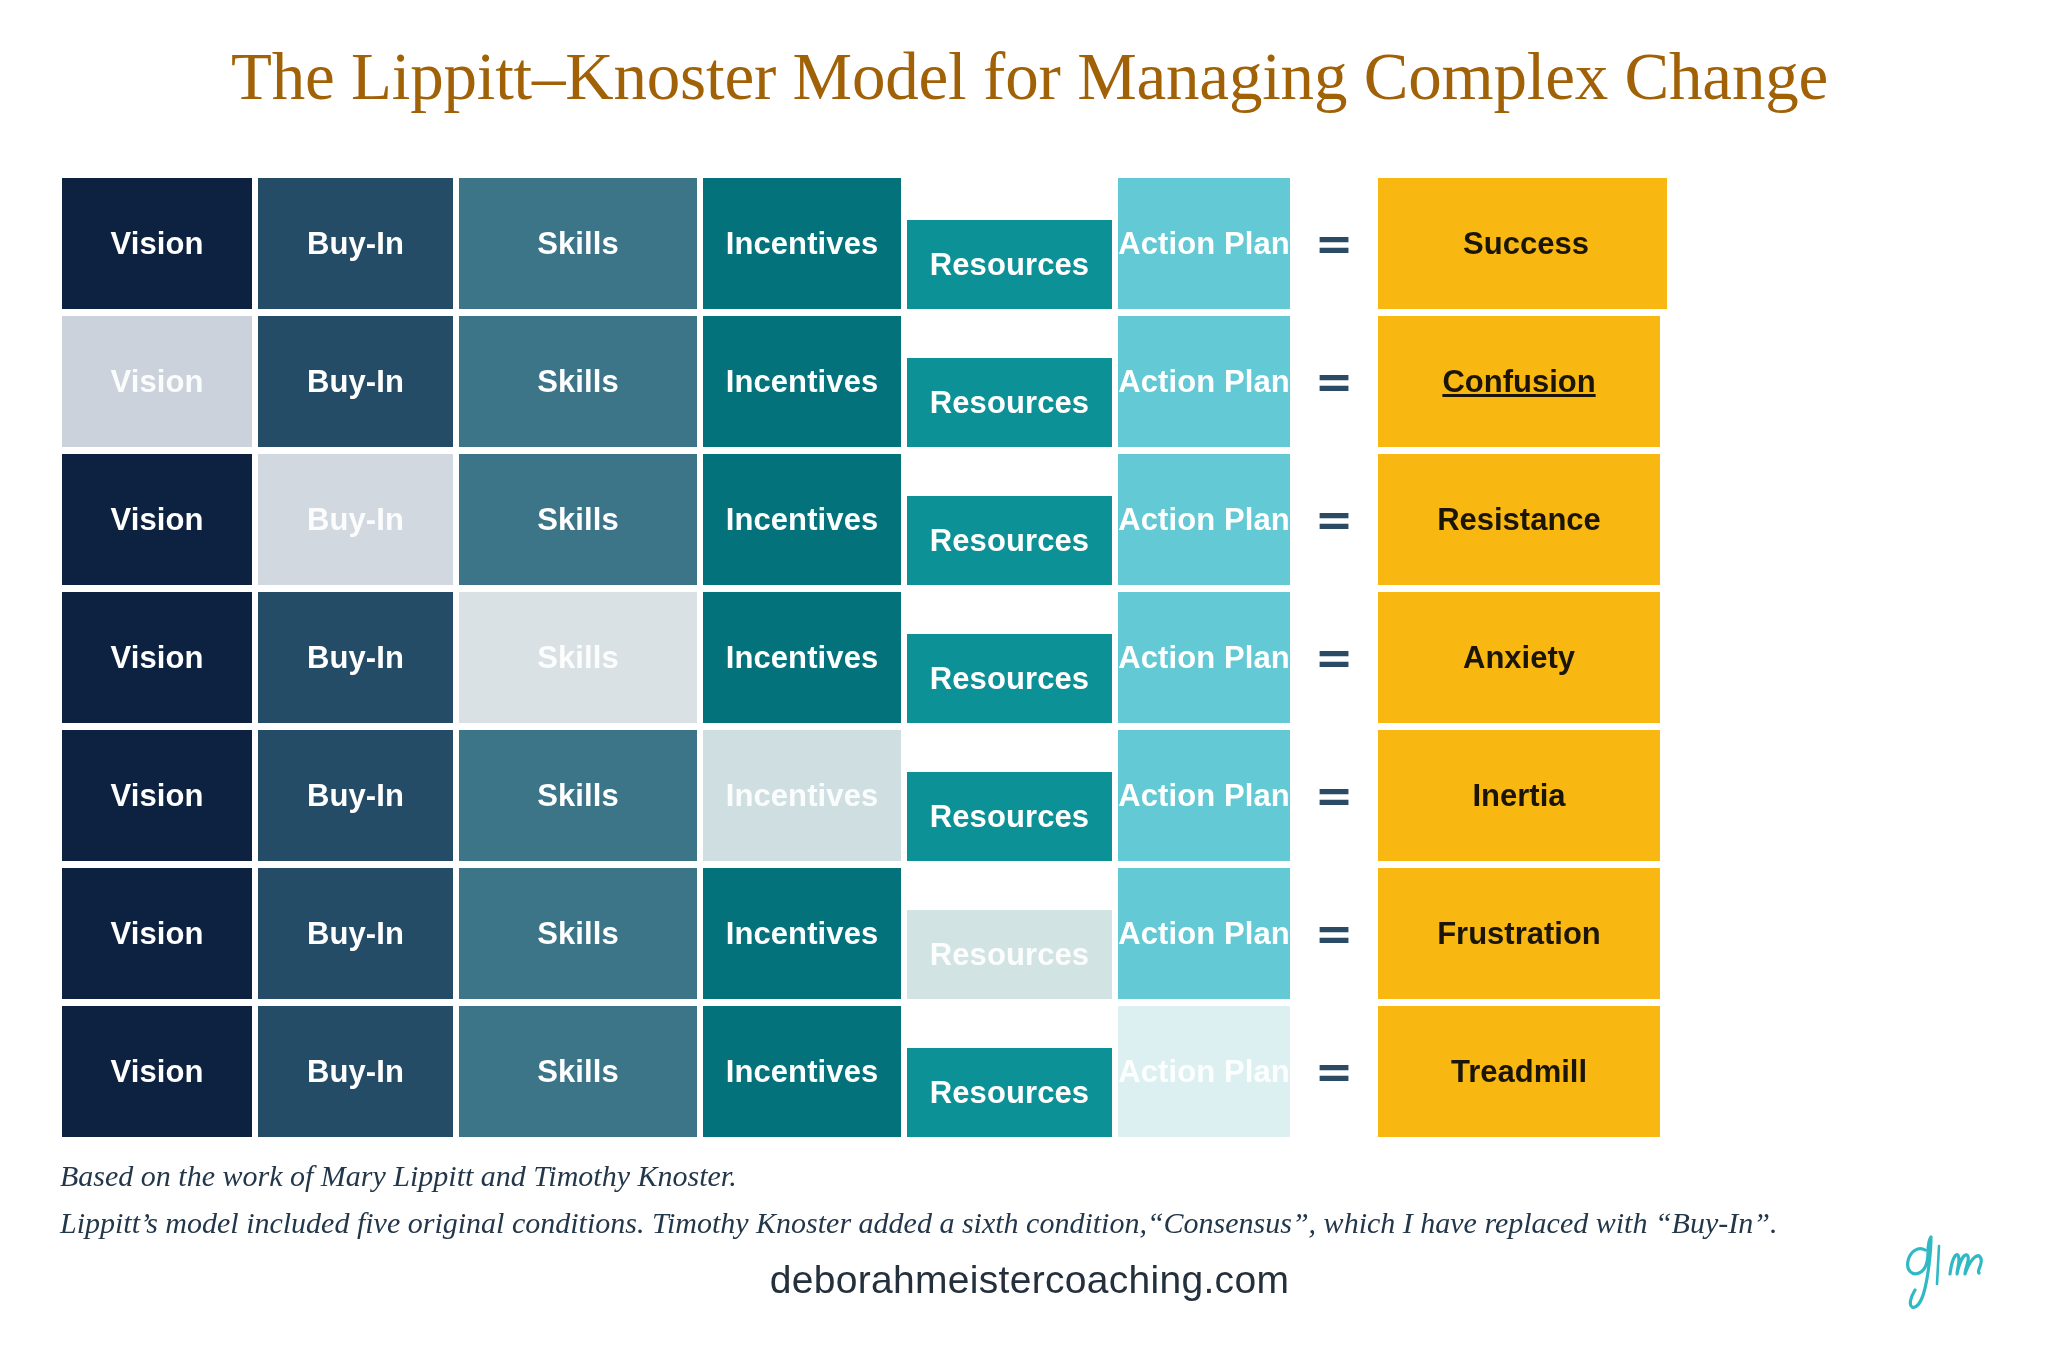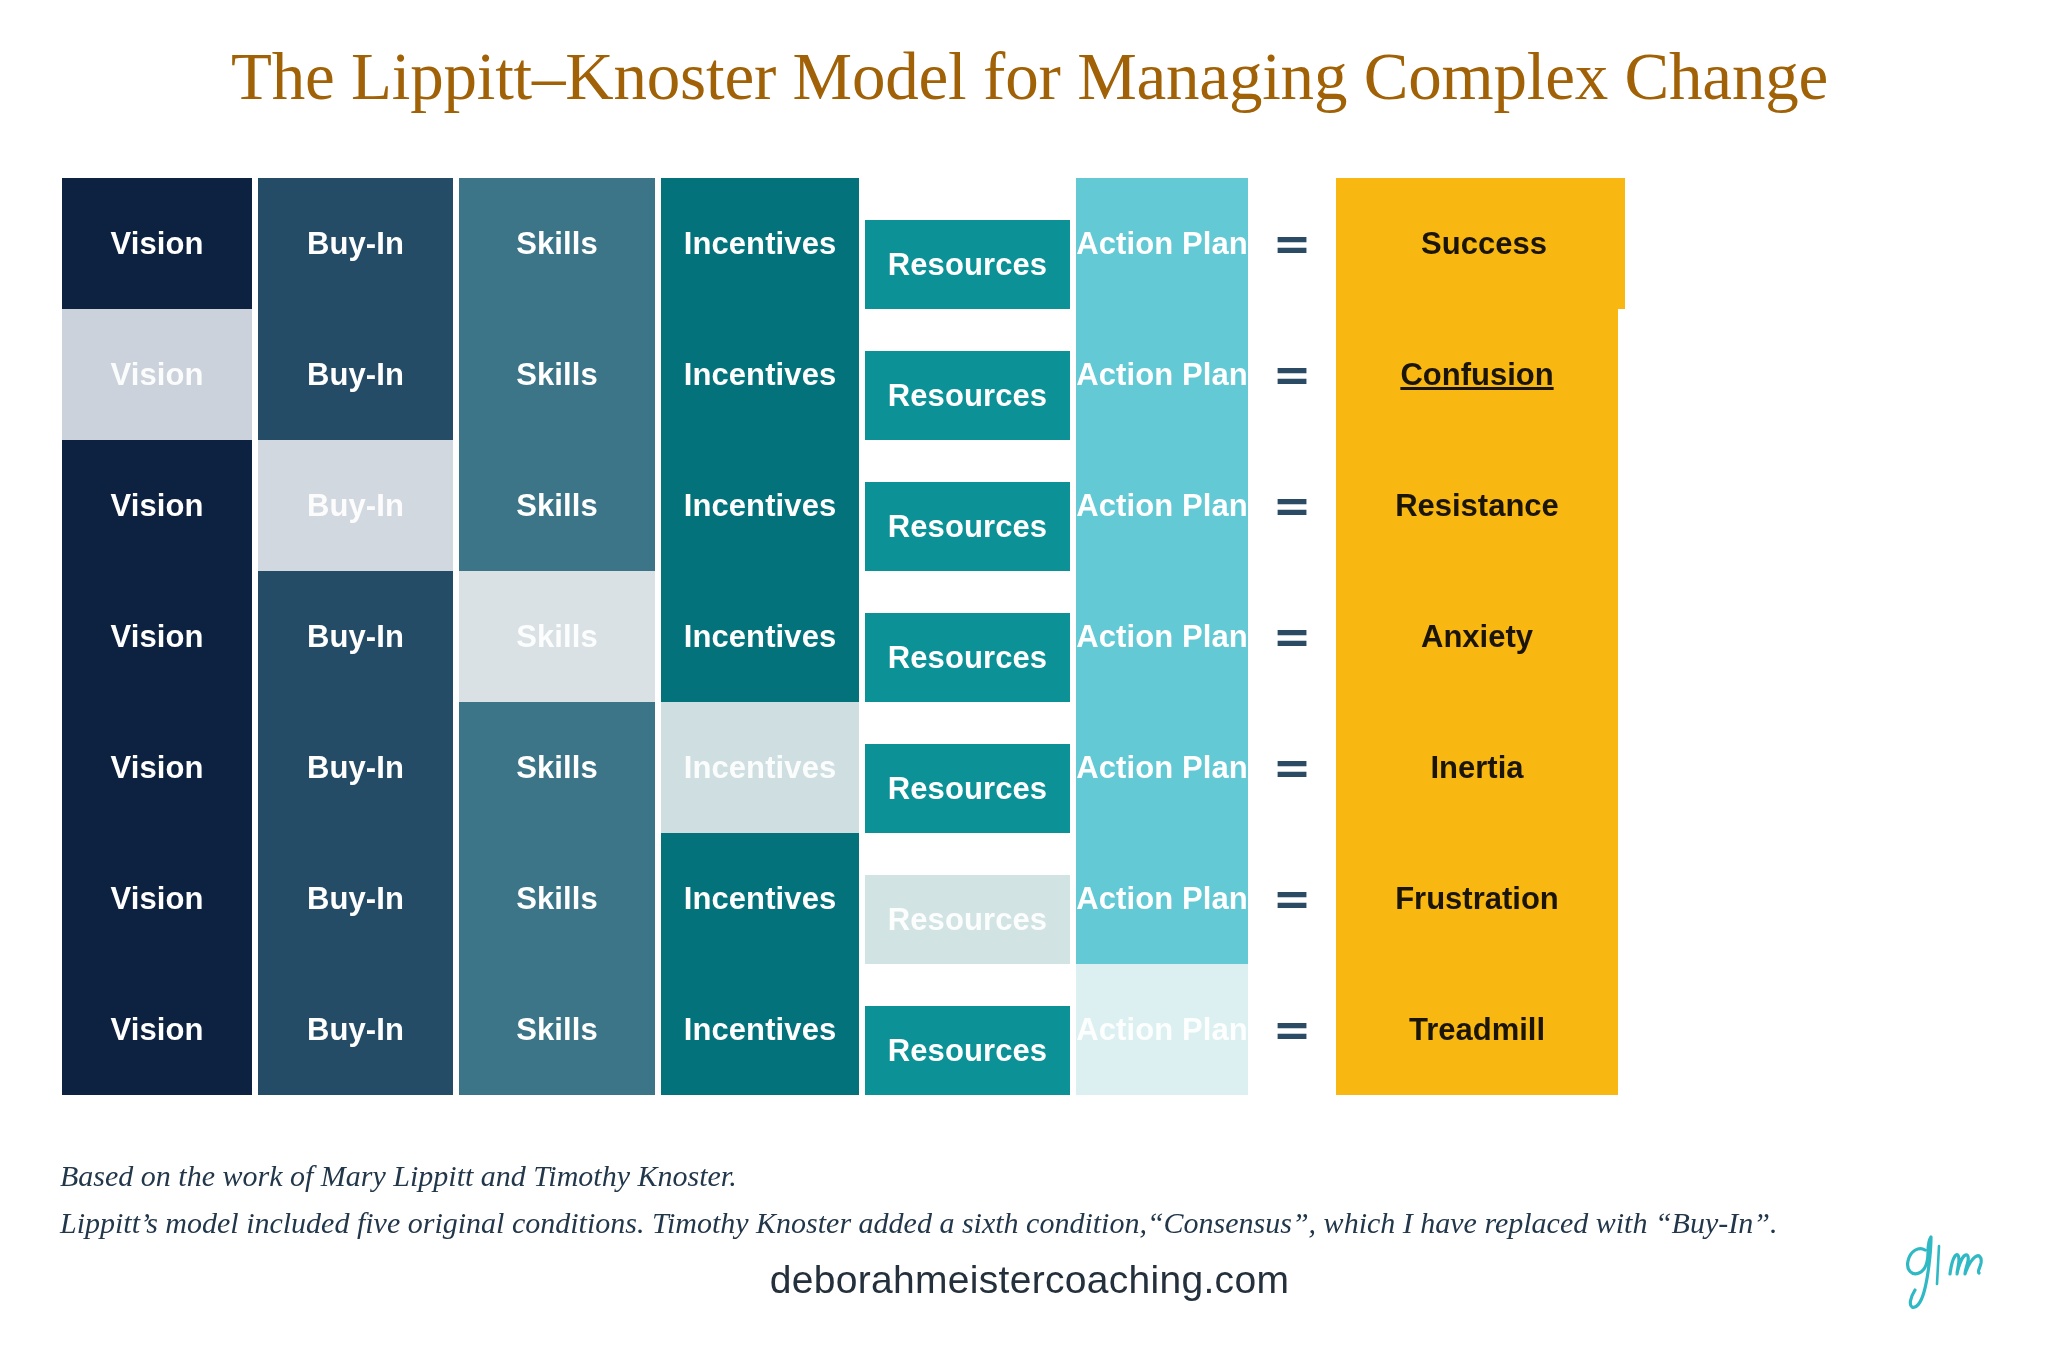--- a/index.html
+++ b/index.html
@@ -39,20 +39,21 @@
   }
 
   
   .grid {
     position: absolute;
     left: 62px;
     top: 178px;
     width: 1960px;
     display: flex;
     flex-direction: column;
+    gap: 7px;
   }
 
   .row {
     display: flex;
     align-items: stretch;
     height: 131px;
     gap: 6px;
   }
 
   .cell {
@@ -63,21 +64,21 @@
     font-size: 31px;
     font-weight: bold;
     letter-spacing: 0.1px;
     box-sizing: border-box;
     white-space: nowrap;
   }
 
   
   .col-0 { width: 190px; }
   .col-1 { width: 195px; }
-  .col-2 { width: 196px; }
+  .col-2 { width: 238px; }
   .col-3 { width: 198px; }
   .col-4 { width: 205px; margin-top: 42px; }
   .col-5 { width: 172px; }
 
   .eq {
     width: 76px;
     display: flex;
     align-items: center;
     justify-content: center;
     color: #2b4a63;

